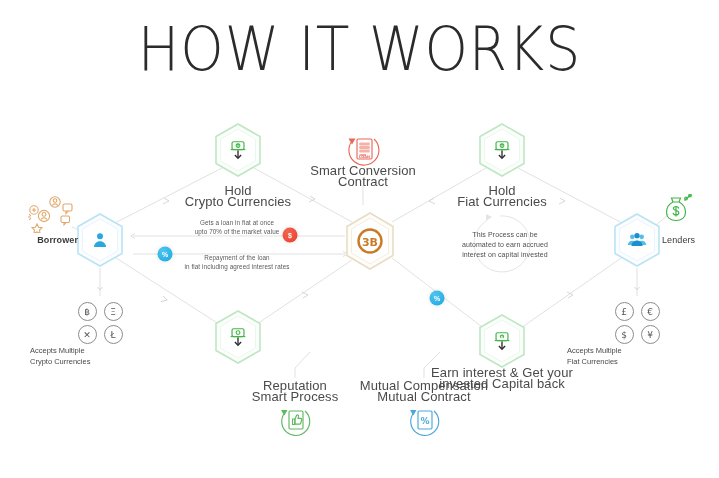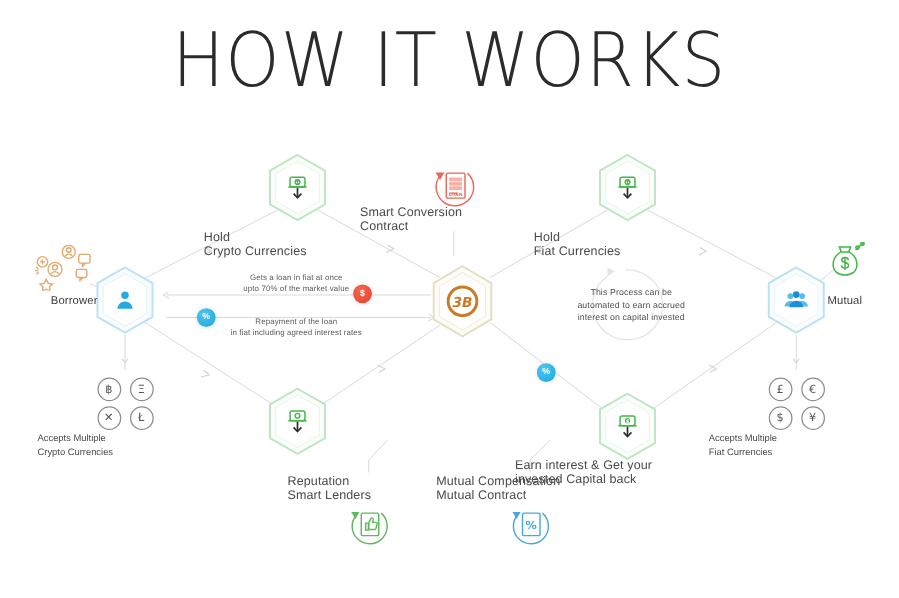--- a/index.html
+++ b/index.html
@@ -29,27 +29,28 @@
   .hex{
     position:absolute;
     width:50px;height:56px;
     transform:translate(-50%,-50%);
   }
   .hex .shape{
     position:absolute;left:0;top:0;width:50px;height:56px;
   }
   .hex .glyph{
     position:absolute;left:0;top:0;width:50px;height:56px;
-    display:flex;align-items:center;justify-content:center;font-style:italic;
+    display:flex;align-items:center;justify-content:center;
   }
 
   .label{
     position:absolute;
     transform:translate(-50%,0);
-    font-size:10px;
+    text-align:center;
+    font-size:13px;
     line-height:10.5px;
     color:#4a4a4a;
     white-space:pre-line;
     letter-spacing:.1px;
   }
   .label.left{transform:translate(-100%,-50%);text-align:right;}
   .label.right{transform:translate(0,-50%);text-align:left;}
 
   .biglabel{font-size:9px;line-height:12px;color:#3b3b3b;}
 
@@ -173,21 +174,21 @@
       <polygon points="25,2 47,14.5 47,41.5 25,54 3,41.5 3,14.5" fill="#fbfdff" stroke="#b9e3f5" stroke-width="1.6"></polygon>
       <polygon points="25,7 42.5,17 42.5,39 25,49 7.5,39 7.5,17" fill="#ffffff" stroke="#e6f5fc" stroke-width="1"></polygon>
     </svg>
     <div class="glyph">
       <svg width="20" height="20" viewBox="0 0 24 24">
         <circle cx="12" cy="7.5" r="3.6" fill="#29a8df"></circle>
         <path d="M4.8 20.5c0-4 3.2-7 7.2-7s7.2 3 7.2 7z" fill="#29a8df"></path>
       </svg>
     </div>
   </div>
-  <div class="label left biglabel" style="left:78px;top:240px;">Borrower</div>
+  <div class="label left biglabel" style="left:78px;top:240px;font-weight:bold;">Borrower</div>
 
   <div class="iconbox" style="left:52px;top:215px;">
     <svg width="52" height="40" viewBox="0 0 52 40">
       <g fill="none" stroke="#e0a86b" stroke-width="1.1">
         <circle cx="29" cy="9" r="5.2"></circle>
         <circle cx="29" cy="7.5" r="1.8"></circle>
         <path d="M26.2 12.5a3.2 3.2 0 0 1 5.6 0"></path>
         <circle cx="18" cy="23" r="5.6"></circle>
         <circle cx="18" cy="21.4" r="1.9"></circle>
         <path d="M15 26.6a3.4 3.4 0 0 1 6 0"></path>
@@ -221,21 +222,21 @@
       <svg width="22" height="20" viewBox="0 0 28 24">
         <circle cx="8" cy="8" r="2.9" fill="#55bde8"></circle>
         <path d="M2.2 18.5c0-3.2 2.6-5.6 5.8-5.6s5.8 2.4 5.8 5.6z" fill="#55bde8"></path>
         <circle cx="20" cy="8" r="2.9" fill="#55bde8"></circle>
         <path d="M14.2 18.5c0-3.2 2.6-5.6 5.8-5.6s5.8 2.4 5.8 5.6z" fill="#55bde8"></path>
         <circle cx="14" cy="6.5" r="3.4" fill="#1b8fd0"></circle>
         <path d="M7 19.5c0-3.9 3.1-6.8 7-6.8s7 2.9 7 6.8z" fill="#1b8fd0"></path>
       </svg>
     </div>
   </div>
-  <div class="label right biglabel" style="left:662px;top:240px;">Mutual</div>
+  <div class="label right biglabel" style="left:662px;top:240px;">Lenders</div>
 
   <div class="iconbox" style="left:677px;top:212px;">
     <svg width="30" height="32" viewBox="0 0 30 32">
       <g fill="none" stroke="#43b649" stroke-width="1.2">
         <path d="M11 8 l-1.5 -4 l9 0 l-1.5 4"></path>
         <path d="M11 8 c-4 2 -6.5 6 -6.5 10.5 c0 5 4 8 9.5 8 s9.5 -3 9.5 -8 c0 -4.5 -2.5 -8.5 -6.5 -10.5 z"></path>
         <path d="M14 12.5 v10 M16.6 14.6 c0-1.4-1.2-2.1-2.6-2.1s-2.6.8-2.6 2 1.3 1.7 2.6 2 2.8.8 2.8 2.2-1.4 2.2-2.8 2.2-2.8-.8-2.8-2.2"></path>
         <circle cx="24" cy="4.5" r="1.3"></circle>
         <circle cx="28" cy="1.5" r="1.3"></circle>
         <path d="M22.5 6.5 L29 0.5"></path>
@@ -350,21 +351,21 @@
       <rect x="19.5" y="12.5" width="10" height="3" fill="#f7b2a8"></rect>
       <rect x="19.5" y="16" width="10" height="3" fill="#f7b2a8"></rect>
       <rect x="19.5" y="19.5" width="10" height="3" fill="#f7b2a8"></rect>
       <text x="24.5" y="27.5" text-anchor="middle" font-size="3.6" fill="#e8685a" font-family="DejaVu Sans, sans-serif" font-weight="bold">LOAN</text>
     </svg>
   </div>
   <div class="label" style="left:363px;top:166px;width:150px;">Smart Conversion
 Contract</div>
 
   <div class="label" style="left:295px;top:381px;width:130px;">Reputation
-Smart Lenders</div>
+Smart Process</div>
   <div class="iconbox" style="left:295px;top:424px;">
     <svg width="42" height="40" viewBox="0 0 42 40">
       <g fill="none" stroke="#5fb85f" stroke-width="1.15">
         <path d="M31 9 a14 14 0 1 1 -20 1.5"></path>
         <path d="M7 8 l6.5 0 l-3.2 5.6 z" fill="#5fb85f" stroke="none"></path>
         <rect x="15" y="9" width="14" height="18" rx="1.2"></rect>
         <path d="M18.5 22.5 v-5.5 h2.2 v5.5 z"></path>
         <path d="M21 17 l1.6 -3.6 a1.1 1.1 0 0 1 2 .8 l-.5 2.2 h2.6 a1 1 0 0 1 1 1.2 l-.9 3.6 a1.2 1.2 0 0 1 -1.2 .9 h-4.6 z"></path>
       </g>
     </svg>

